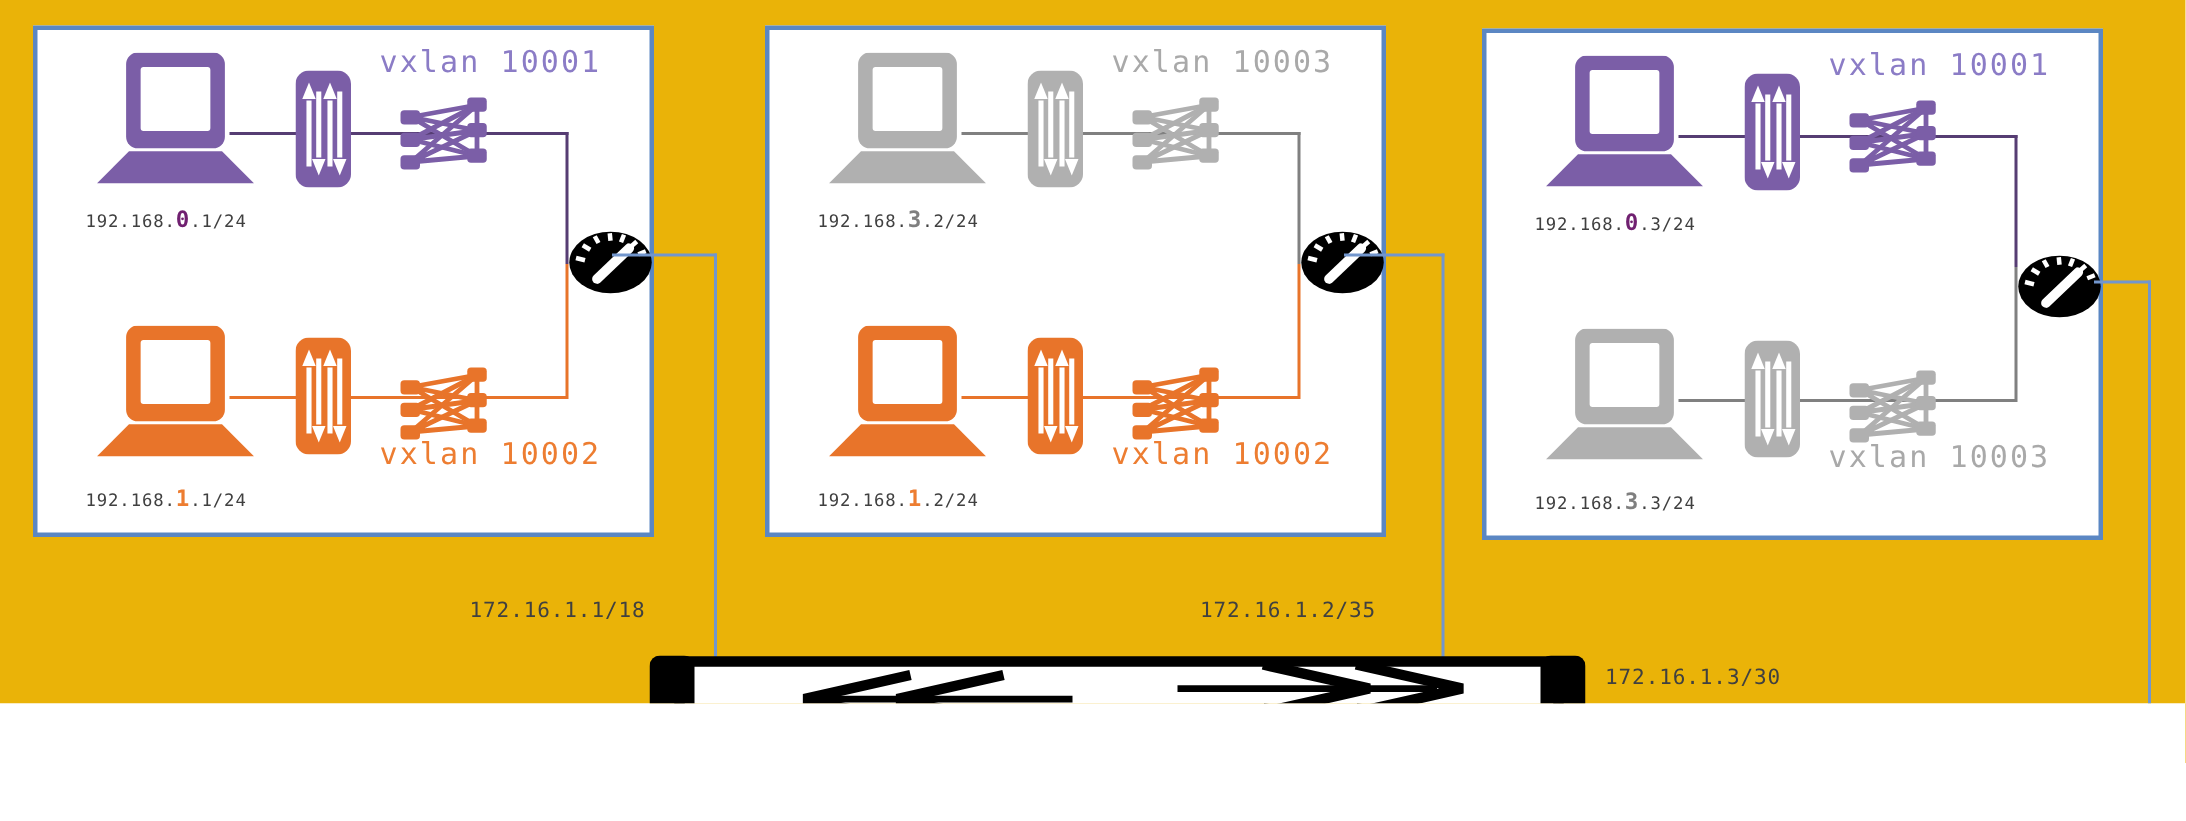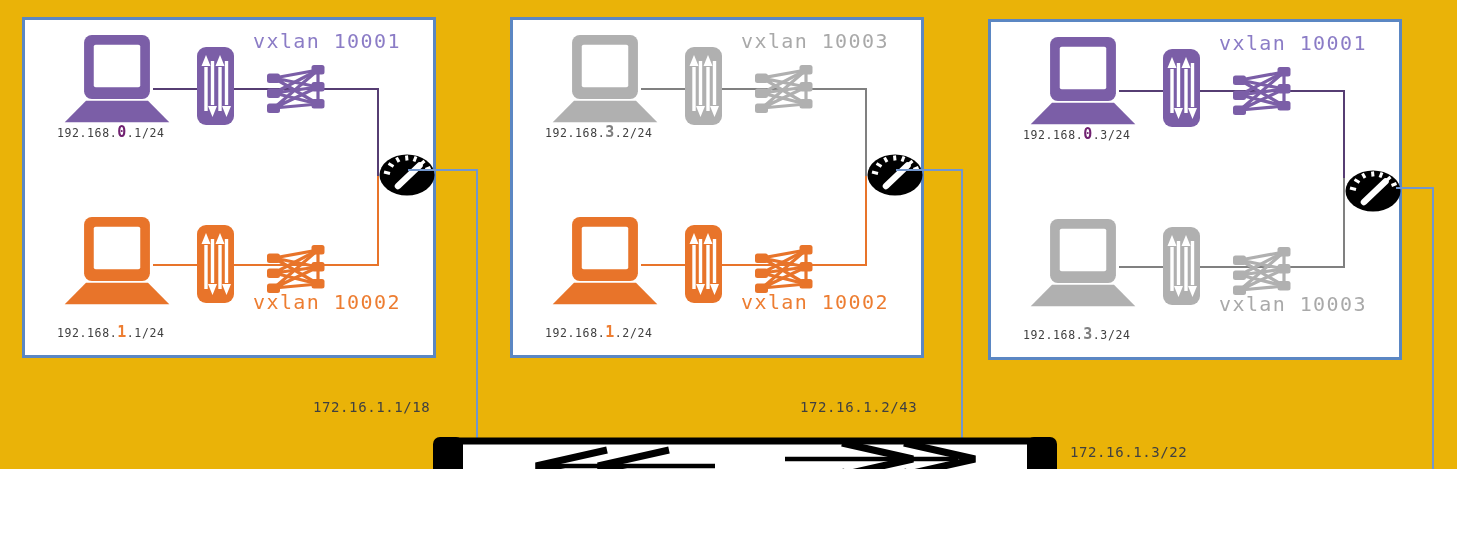--- a/index.html
+++ b/index.html
@@ -42,21 +42,21 @@
   .mesh{left:241px;width:60px;height:52px;}
   .mesh.top{top:43px}
   .mesh.bot{top:223px}
   .speedo{left:354px;top:134px;width:56px;height:42px;}
   .b3 .speedo{top:148px;}
   
   .vxlan-label{position:absolute;left:228px;font-size:20px;letter-spacing:1.4px;white-space:nowrap;}
   .vxlan-label.top{top:9px}
   .vxlan-label.bot{top:270px}
   .ip{position:absolute;left:32px;font-size:11.5px;letter-spacing:0.6px;color:var(--ip-text);white-space:nowrap;}
-  .ip.top{top:103px}
+  .ip.top{top:117px}
   .ip.bot{top:303px}
   .ip .digit{font-size:15px;font-weight:bold;}
   
   .conn{position:absolute;background:var(--link-blue);}
   .c1h{left:408px;top:169px;width:70px;height:2px}
   .c1v{left:476px;top:169px;width:2px;height:270px}
   .c2h{left:896px;top:169px;width:67px;height:2px}
   .c2v{left:961px;top:169px;width:2px;height:270px}
   .c3h1{left:1396px;top:187px;width:38px;height:2px}
   .c3v{left:1432px;top:187px;width:2px;height:291px}
@@ -221,22 +221,22 @@
 
   <div class="conn c1h"></div>
   <div class="conn c1v"></div>
   <div class="conn c2h"></div>
   <div class="conn c2v"></div>
   <div class="conn c3h1"></div>
   <div class="conn c3v"></div>
   <div class="conn c3h2"></div>
 
   <div class="uplink u1">172.16.1.1/18</div>
-  <div class="uplink u2">172.16.1.2/43</div>
-  <div class="uplink u3">172.16.1.3/22</div>
+  <div class="uplink u2">172.16.1.2/35</div>
+  <div class="uplink u3">172.16.1.3/30</div>
 
   <svg class="cable" viewBox="0 0 624 84" xmlns="http://www.w3.org/2000/svg">
     <rect x="20" y="4" width="586" height="76" fill="#ffffff" stroke="#000" stroke-width="7"></rect>
     <rect x="0" y="0" width="30" height="84" rx="7" fill="#000"></rect>
     <rect x="594" y="0" width="30" height="84" rx="7" fill="#000"></rect>
     <g stroke="#000" fill="none">
       <path d="M112 29 H282" stroke-width="4.5"></path>
       <path d="M174 13 L103 29 L174 45" stroke-width="7"></path>
       <path d="M236 13 L165 29 L236 45" stroke-width="7"></path>
       <path d="M112 57 H282" stroke-width="4.5"></path>

